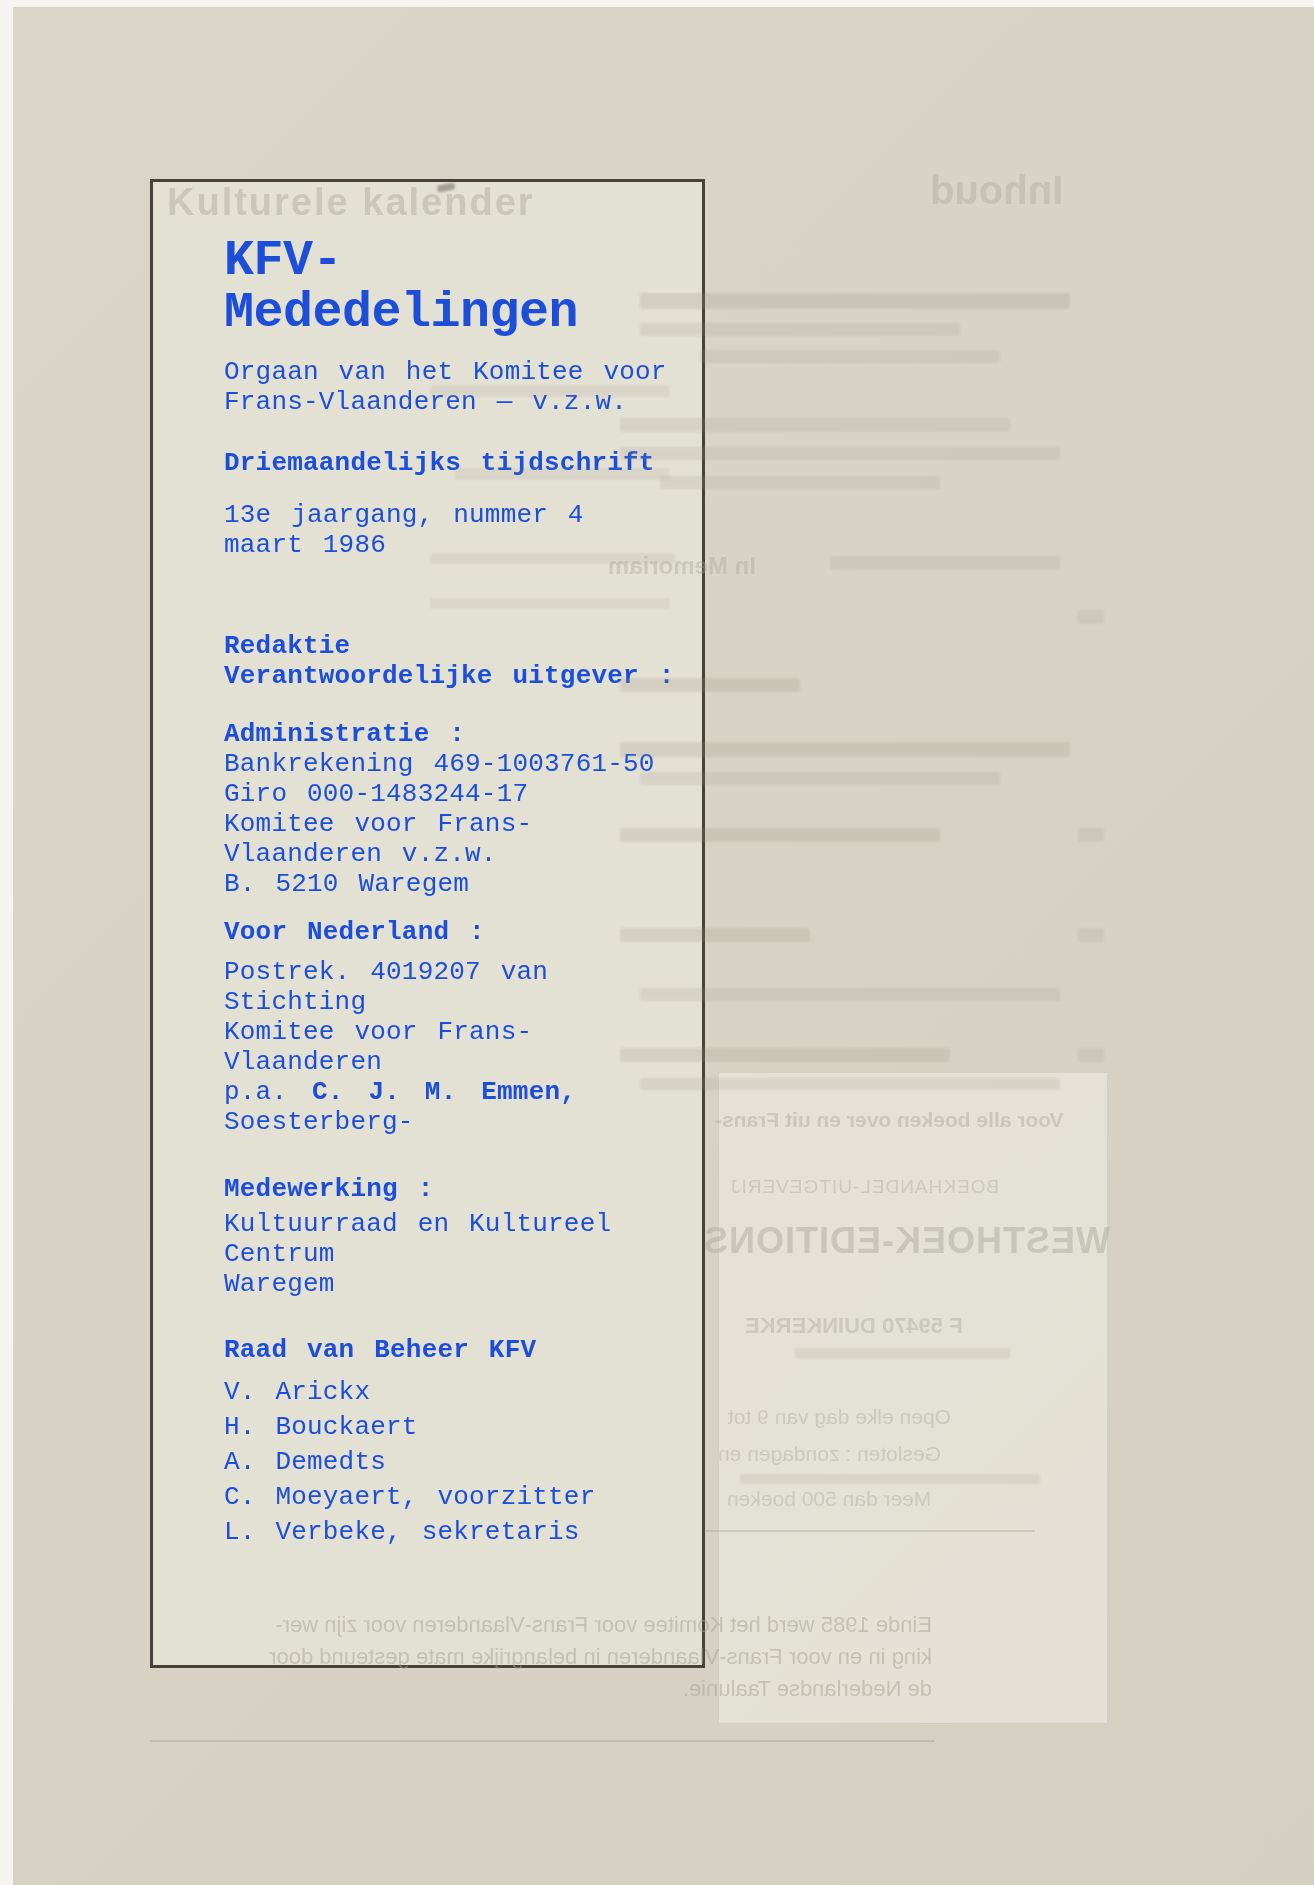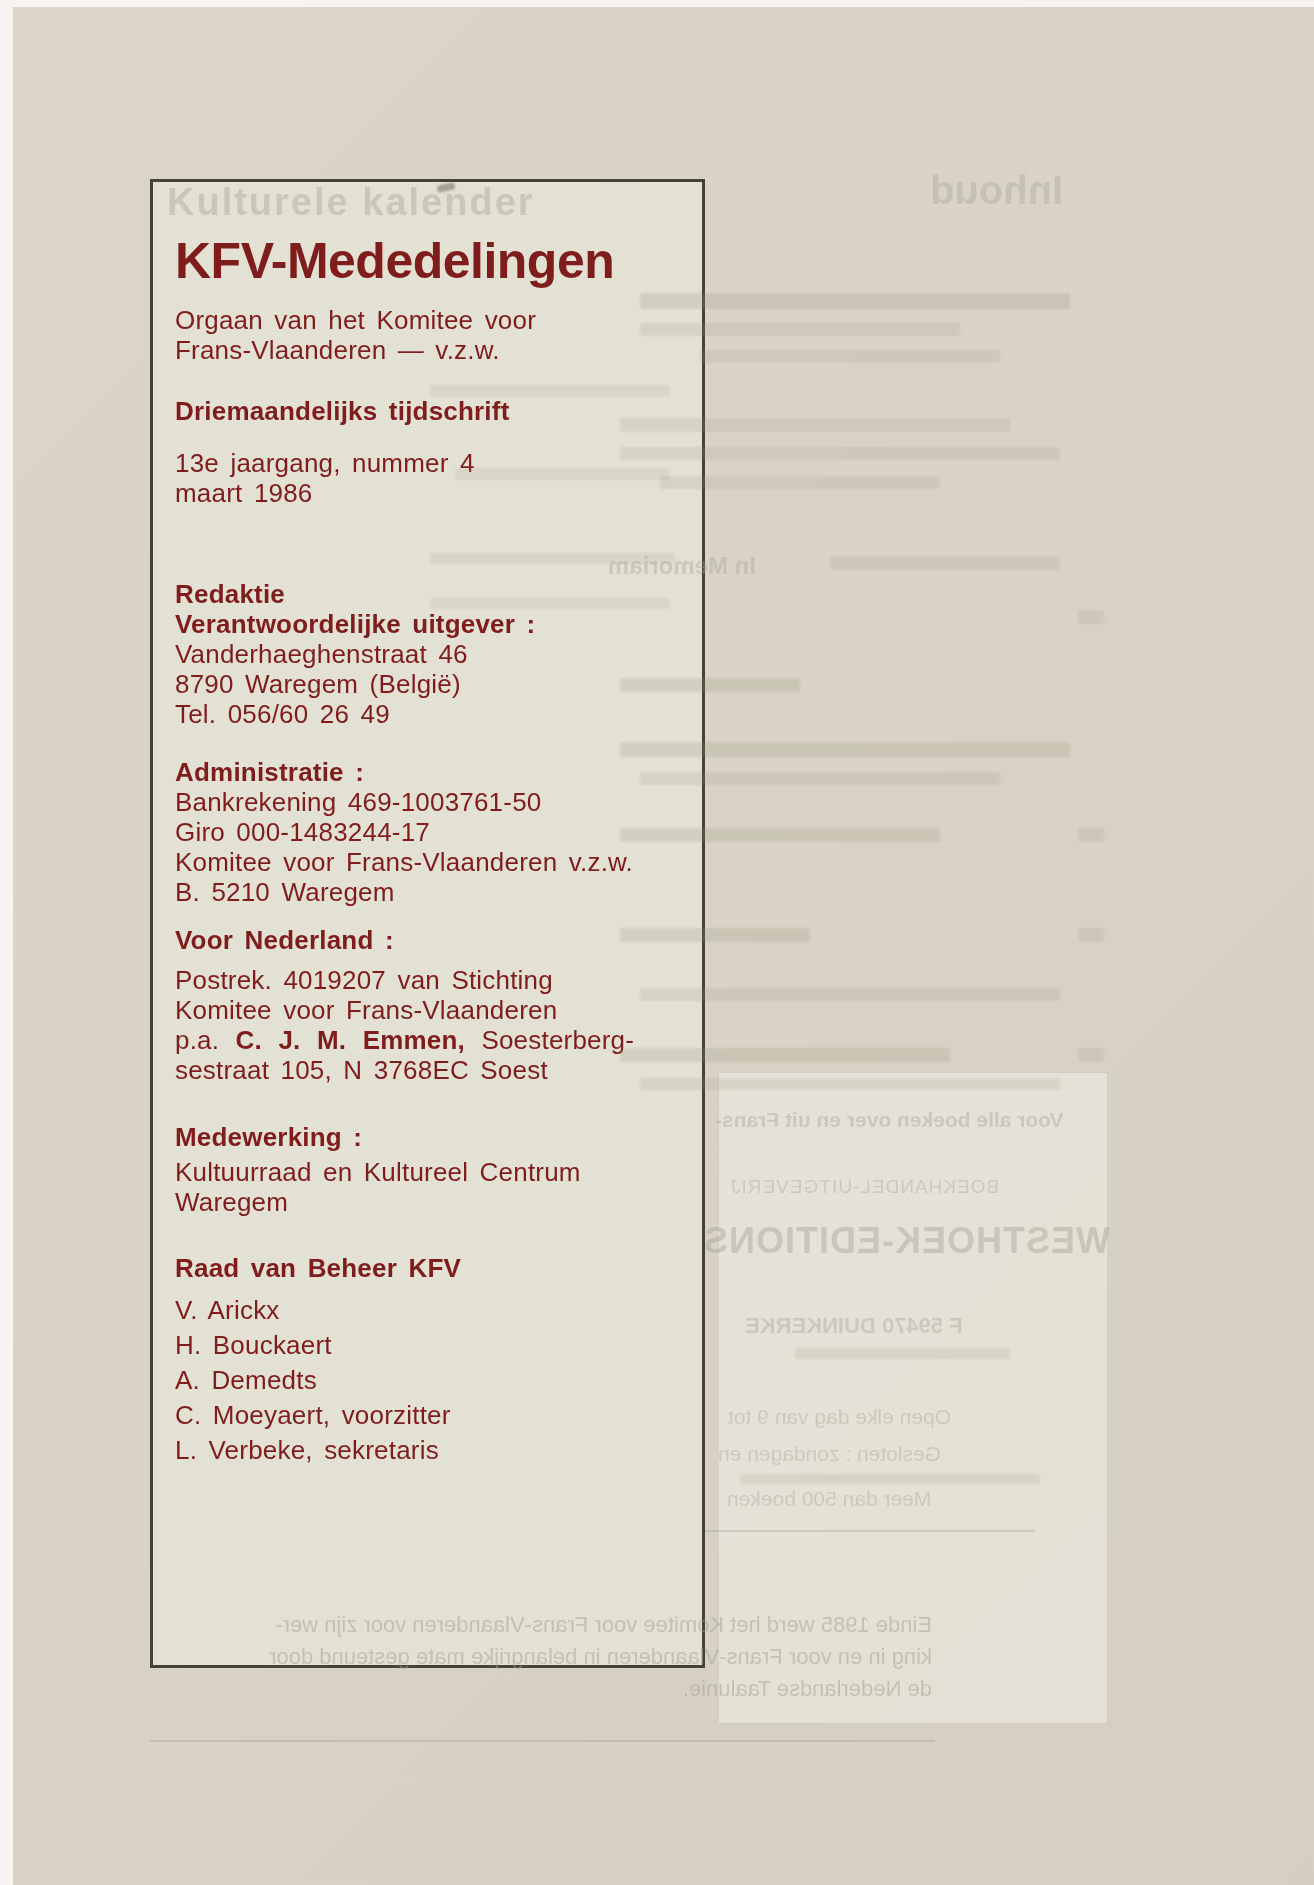--- a/index.html
+++ b/index.html
@@ -5,22 +5,22 @@
 <style>
   html,body{margin:0;padding:0;background:#f5f4f0;}
   body{width:1314px;height:1885px;position:relative;overflow:hidden;
        font-family:"Liberation Sans", sans-serif;}
   
   .paper{position:absolute;left:13px;top:7px;right:0;bottom:0;
          background:linear-gradient(135deg,#dad5c7 0%,#d8d3c5 45%,#d4cfc0 100%);}
   
   .colobox{position:absolute;left:150px;top:179px;width:555px;height:1489px;
            box-sizing:border-box;border:3px solid #45423a;background:#e3e0d4;z-index:2;}
-  .inner{position:relative;width:100%;height:100%;padding-left:22px;padding-right:20px;
-         box-sizing:border-box;color:#7f1d1d;}
+  .inner{position:relative;width:100%;height:100%;padding-left:71px;padding-right:20px;
+         box-sizing:border-box;color:#1d4ed8;font-family:Liberation Mono, monospace;}
   .title{font-size:50px;font-weight:bold;letter-spacing:-0.5px;line-height:52px;
          margin:0;padding-top:53px;}
   p{margin:0;}
   .body-line{font-size:26px;line-height:30px;word-spacing:4px;letter-spacing:0.2px;}
   .bold{font-weight:bold;}
   .h-block{font-weight:bold;}
   .pa-line{word-spacing:9px;}
   .members .body-line{line-height:35px;}
   
   .m-orgaan{margin-top:18px;}
@@ -81,40 +81,34 @@
     <div class="m-issue">
       <p class="body-line">13e jaargang, nummer 4</p>
       <p class="body-line">maart 1986</p>
     </div>
 
     <div class="m-redak">
       <p class="body-line h-block">Redaktie</p>
       <p class="body-line h-block">Verantwoordelijke uitgever :</p>
     </div>
 
-    <div>
-      <p class="body-line">Vanderhaeghenstraat 46</p>
-      <p class="body-line">8790 Waregem (België)</p>
-      <p class="body-line">Tel. 056/60 26 49</p>
-    </div>
 
     <p class="body-line h-block m-admin">Administratie :</p>
     <div>
       <p class="body-line">Bankrekening 469-1003761-50</p>
       <p class="body-line">Giro 000-1483244-17</p>
       <p class="body-line">Komitee voor Frans-Vlaanderen v.z.w.</p>
       <p class="body-line">B. 5210 Waregem</p>
     </div>
 
     <p class="body-line h-block m-ned">Voor Nederland :</p>
     <div class="m-post">
       <p class="body-line">Postrek. 4019207 van Stichting</p>
       <p class="body-line">Komitee voor Frans-Vlaanderen</p>
       <p class="body-line pa-line"><span>p.a. </span><span class="bold">C. J. M. Emmen,</span><span> Soesterberg-</span></p>
-      <p class="body-line">sestraat 105, N 3768EC Soest</p>
     </div>
 
     <p class="body-line h-block m-medew">Medewerking :</p>
     <div class="m-medlines">
       <p class="body-line">Kultuurraad en Kultureel Centrum</p>
       <p class="body-line">Waregem</p>
     </div>
 
     <p class="body-line h-block m-raad">Raad van Beheer KFV</p>
     <div class="members m-members">

